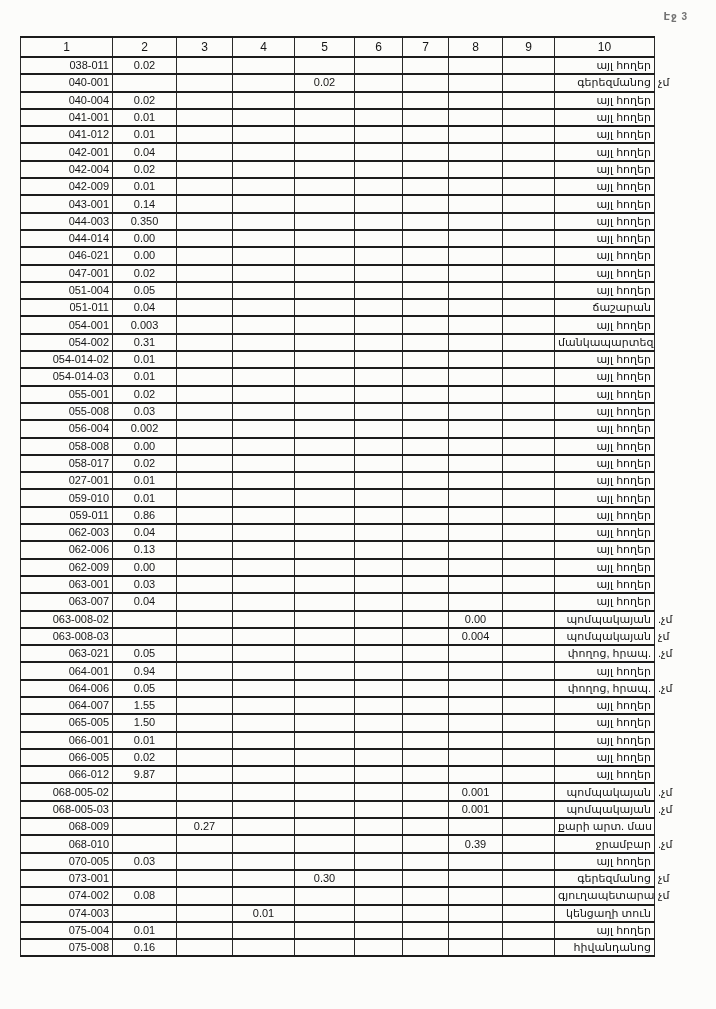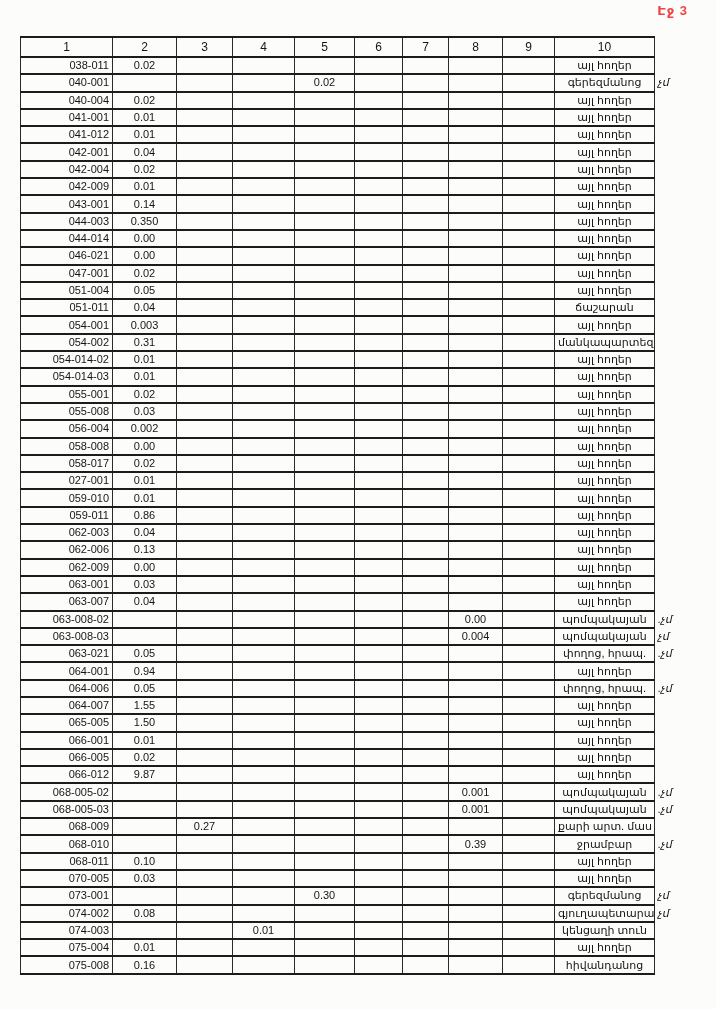--- a/index.html
+++ b/index.html
@@ -6,23 +6,23 @@
   .page{
     position:relative;
     width:716px;height:1009px;
     background:#fcfcfa;
     font-family:"Liberation Sans","DejaVu Sans",sans-serif;
     color:#111;
     overflow:hidden;
     box-sizing:border-box;
   }
   .page-label{
-    position:absolute;top:3px;right:28px;
-    font-size:13px;font-weight:bold;
-    letter-spacing:1px;color:#ef4444;
+    position:absolute;top:11px;right:28px;
+    font-size:10px;font-weight:bold;
+    letter-spacing:1px;color:#737373;
   }
   table.scan{
     position:absolute;left:20px;top:36px;
     border-collapse:collapse;
     table-layout:fixed;
     width:682px;
   }
   table.scan th, table.scan td{
     border-top:2px solid #1c1c1c;
     border-bottom:2px solid #1c1c1c;
@@ -33,28 +33,27 @@
     padding:0 3px;
     font-size:11px;
     font-weight:normal;
     overflow:hidden;
     white-space:nowrap;
     color:#151515;
   }
   table.scan th{ text-align:center; font-size:12px; height:18px; }
   td.code{ text-align:right; }
   td.val{ text-align:center; }
-  td.label10{ text-align:center; }
+  td.label10{ text-align:right; }
   th.notecol, td.notecell{
     border:none !important;
     background:transparent;
     text-align:left;
     padding-left:8px;
     font-size:9px;
-    font-style:italic;
     color:#3a3a3a;
   }
 </style>
 </head>
 <body>
 
 <div class="page">
   <div class="page-label">Էջ 3</div>
 
   <table class="scan">
@@ -679,33 +678,20 @@
           <td class="val"></td>
           <td class="val"></td>
           <td class="val"></td>
           <td class="val"></td>
           <td class="val">0.39</td>
           <td class="val"></td>
           <td class="label10">ջրամբար</td>
           <td class="notecell">.չմ</td>
         </tr>
         <tr>
-          <td class="code">068-011</td>
-          <td class="val">0.10</td>
-          <td class="val"></td>
-          <td class="val"></td>
-          <td class="val"></td>
-          <td class="val"></td>
-          <td class="val"></td>
-          <td class="val"></td>
-          <td class="val"></td>
-          <td class="label10">այլ հողեր</td>
-          <td class="notecell"></td>
-        </tr>
-        <tr>
           <td class="code">070-005</td>
           <td class="val">0.03</td>
           <td class="val"></td>
           <td class="val"></td>
           <td class="val"></td>
           <td class="val"></td>
           <td class="val"></td>
           <td class="val"></td>
           <td class="val"></td>
           <td class="label10">այլ հողեր</td>

